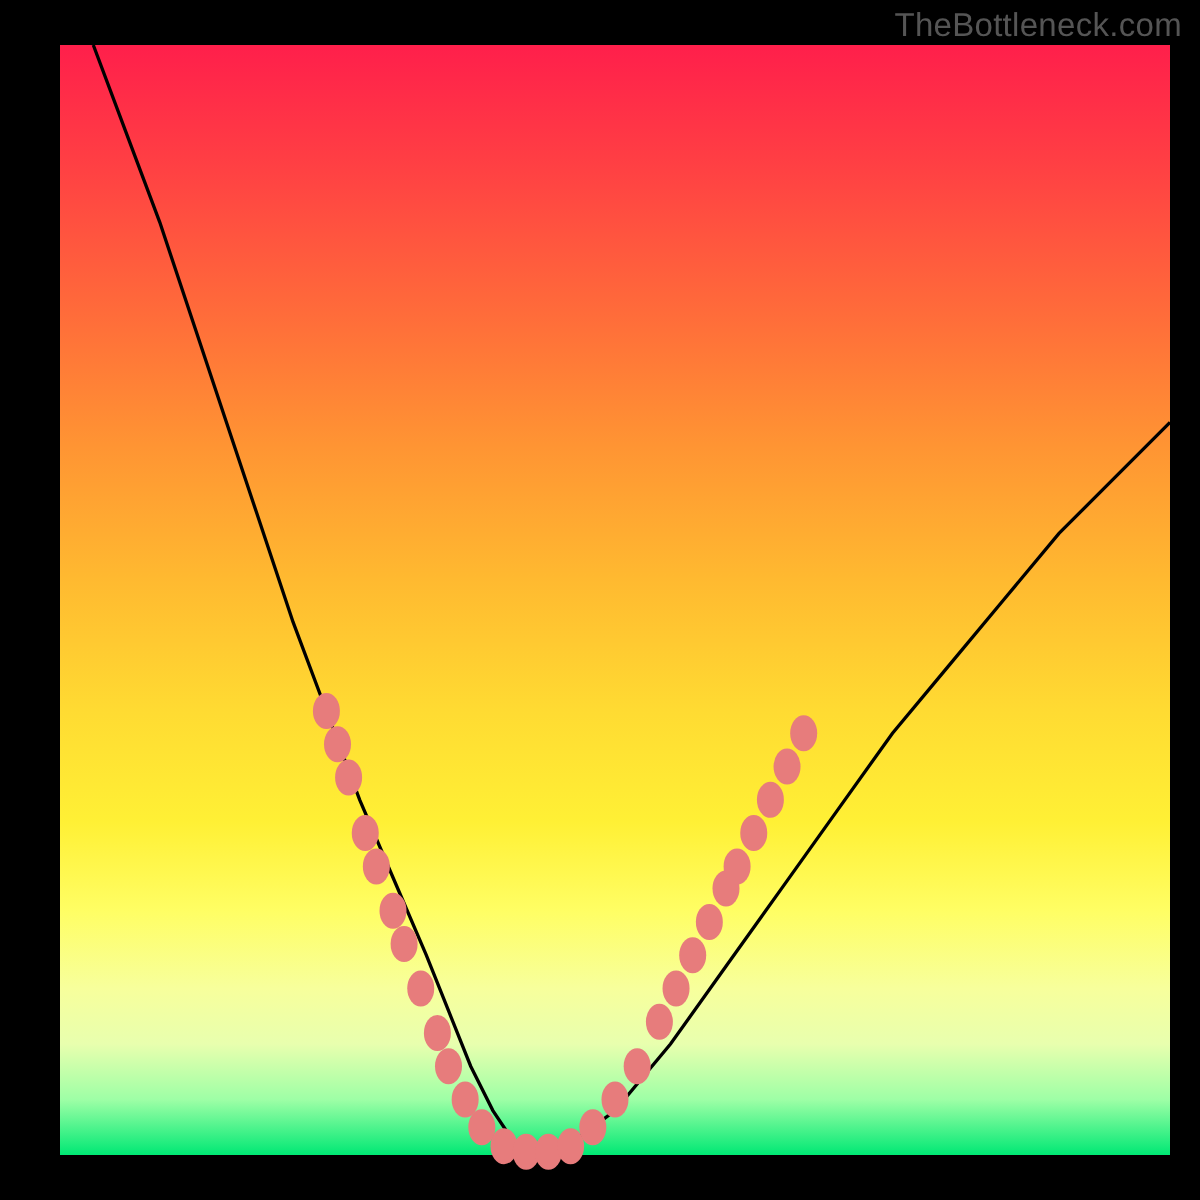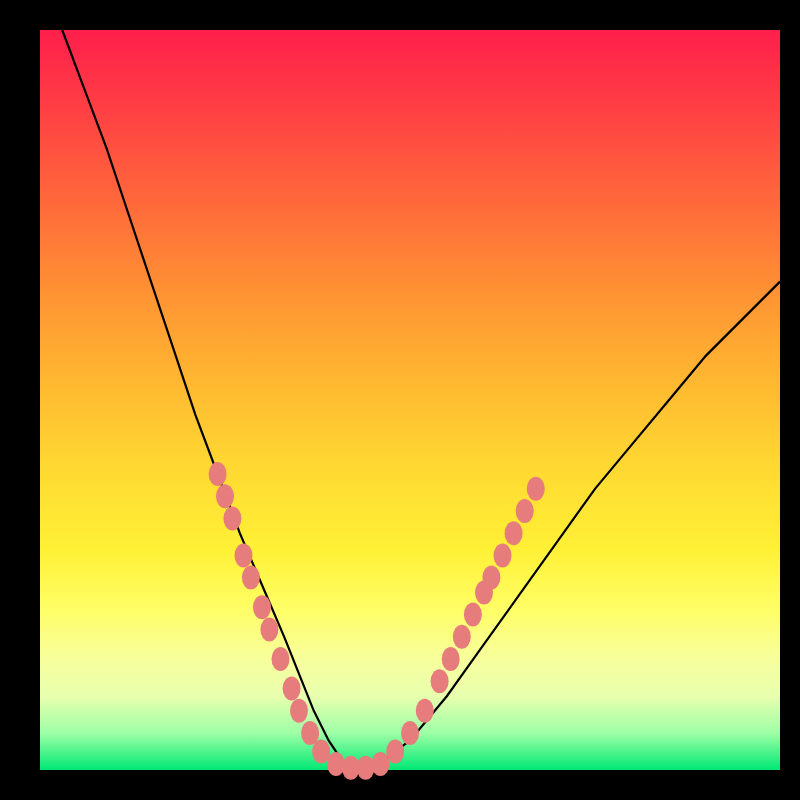--- a/index.html
+++ b/index.html
@@ -58,20 +58,21 @@
     top: 0;
     width: 740px;
     height: 740px;
     overflow: visible;
   }
 </style>
 </head>
 <body>
 
 <div class="frame">
+  <div class="watermark">TheBottleneck.com</div>
   <div class="plot">
     <svg class="curve" viewBox="0 0 740 740">
       <path id="curve-path" fill="none" stroke="#000" stroke-width="2.2" d="M22.2 0.0 L44.4 59.2 L66.6 118.4 L88.8 185.0 L111.0 251.6 L133.2 318.2 L155.4 384.8 L177.6 444.0 L199.8 503.2 L222.0 555.0 L244.2 606.8 L259.0 643.8 L273.8 680.8 L288.6 710.4 L303.4 732.6 L318.2 740.0 L340.4 732.6 L370.0 710.4 L407.0 666.0 L444.0 614.2 L481.0 562.4 L518.0 510.6 L555.0 458.8 L592.0 414.4 L629.0 370.0 L666.0 325.6 L703.0 288.6 L740.0 251.6"></path>
       <g id="marker-group">
           <ellipse cx="177.6" cy="444.0" rx="9" ry="12" fill="#e77c7c"></ellipse>
           <ellipse cx="185.0" cy="466.2" rx="9" ry="12" fill="#e77c7c"></ellipse>
           <ellipse cx="192.4" cy="488.4" rx="9" ry="12" fill="#e77c7c"></ellipse>
           <ellipse cx="203.5" cy="525.4" rx="9" ry="12" fill="#e77c7c"></ellipse>
           <ellipse cx="210.9" cy="547.6" rx="9" ry="12" fill="#e77c7c"></ellipse>
           <ellipse cx="222.0" cy="577.2" rx="9" ry="12" fill="#e77c7c"></ellipse>

